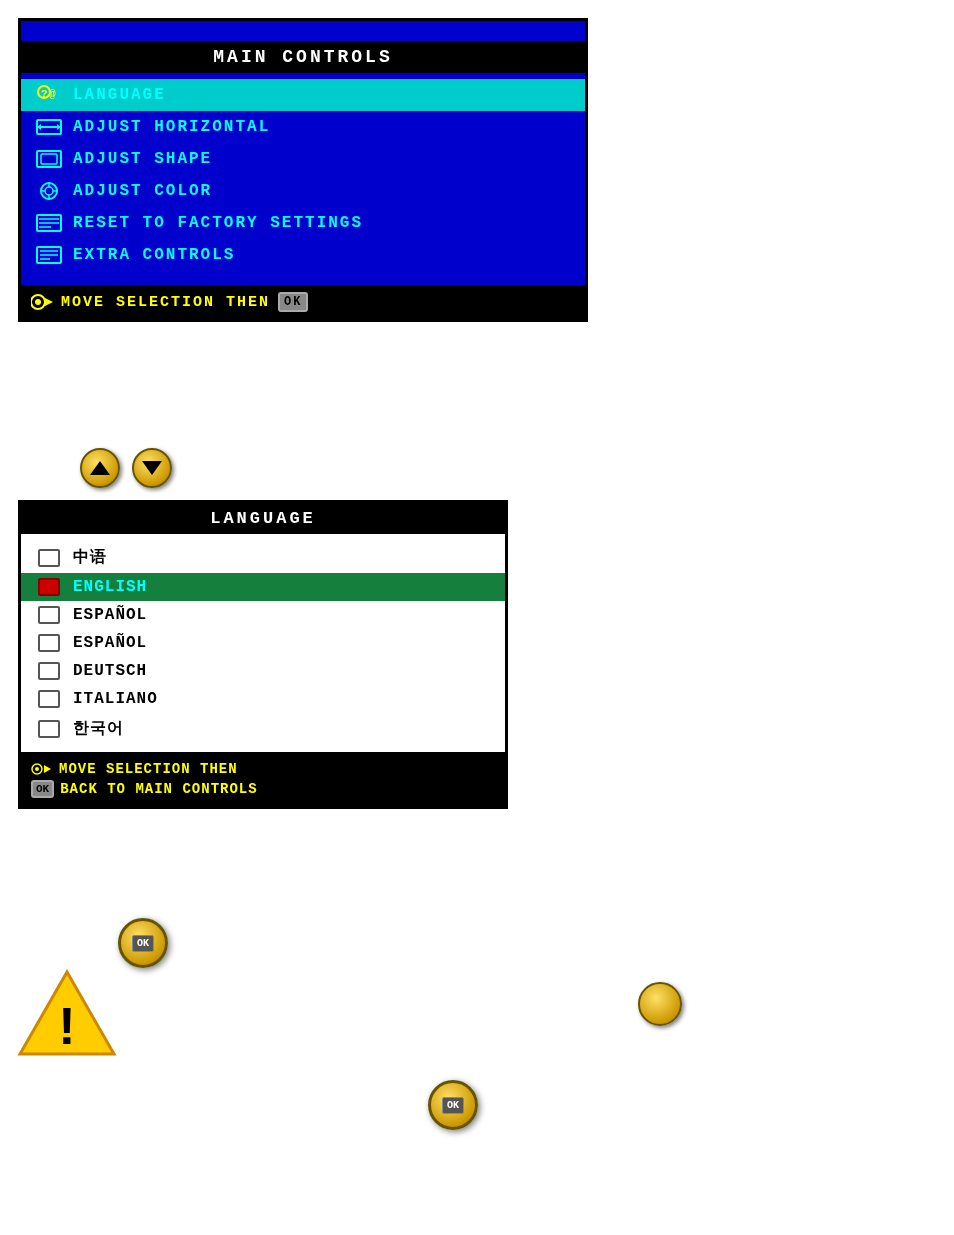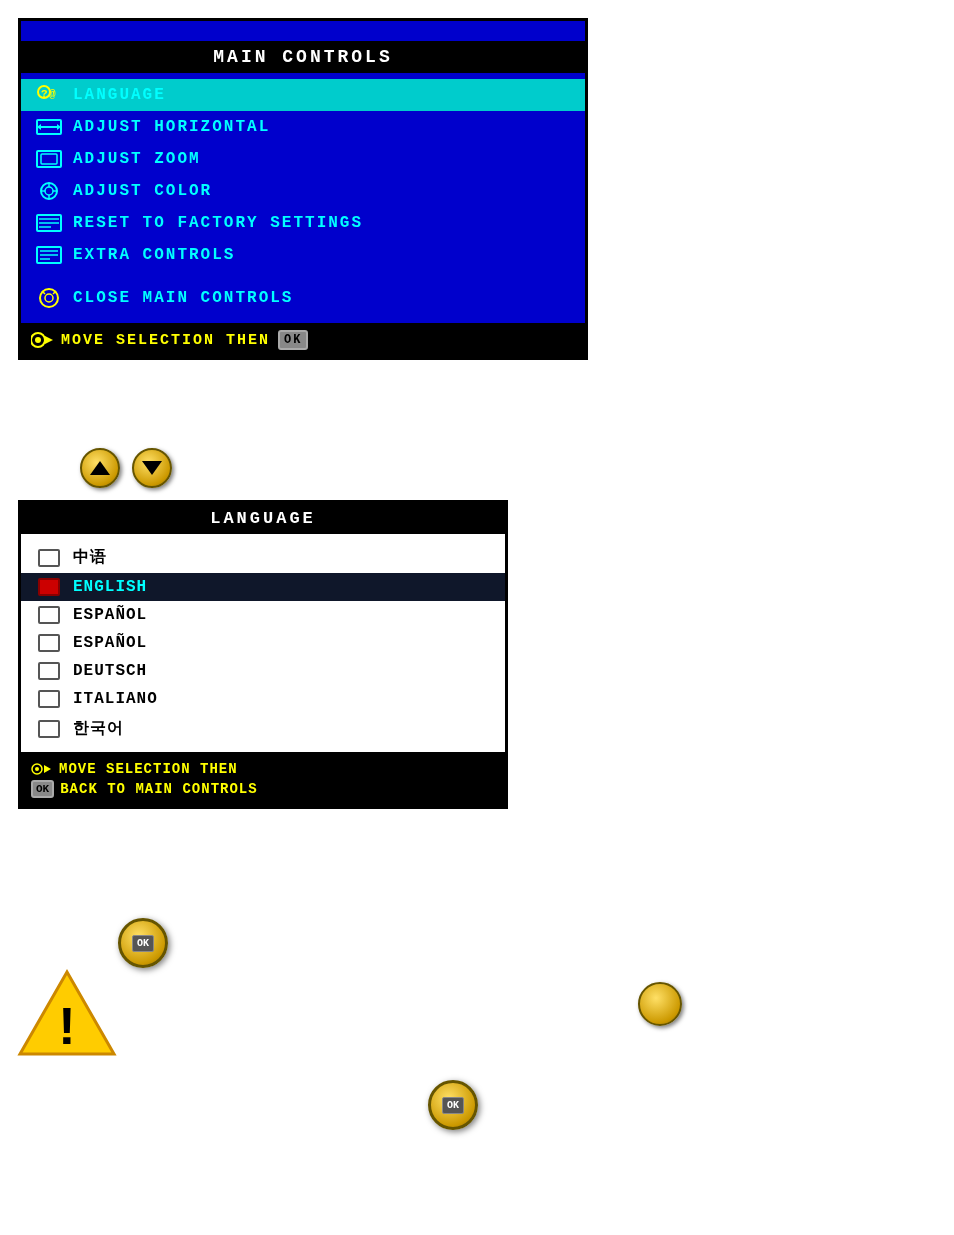--- a/index.html
+++ b/index.html
@@ -191,21 +191,21 @@
       align-items: center;
       padding: 5px 14px;
       font-size: 16px;
       font-weight: bold;
       letter-spacing: 1px;
       color: #000;
       cursor: pointer;
     }
 
     .lang-item.selected {
-      background: #0f172a;
+      background: #15803d;
       color: #00ffff;
     }
 
     .lang-item .lang-icon {
       width: 28px;
       min-width: 28px;
       display: inline-flex;
       align-items: center;
       justify-content: center;
       margin-right: 10px;
@@ -357,21 +357,21 @@
     </div>
 
 
     <div class="menu-item">
       <span class="item-icon">
         <svg width="28" height="22" viewBox="0 0 28 22">
           <rect x="2" y="3" width="24" height="16" rx="1" fill="none" stroke="#00ffff" stroke-width="2"></rect>
           <rect x="6" y="6" width="16" height="10" rx="1" fill="none" stroke="#00ffff" stroke-width="1.5"></rect>
         </svg>
       </span>
-      <span class="item-label">ADJUST  ZOOM</span>
+      <span class="item-label">ADJUST  SHAPE</span>
     </div>
 
     <div class="menu-item">
       <span class="item-icon">
         <svg width="28" height="22" viewBox="0 0 28 22">
           <circle cx="14" cy="11" r="8" fill="none" stroke="#00ffff" stroke-width="2"></circle>
           <circle cx="14" cy="11" r="4" fill="none" stroke="#00ffff" stroke-width="1.5"></circle>
           <line x1="14" y1="3" x2="14" y2="7" stroke="#00ffff" stroke-width="1.5"></line>
           <line x1="14" y1="15" x2="14" y2="19" stroke="#00ffff" stroke-width="1.5"></line>
           <line x1="6" y1="11" x2="10" y2="11" stroke="#00ffff" stroke-width="1.5"></line>
@@ -400,31 +400,20 @@
           <line x1="5" y1="7" x2="23" y2="7" stroke="#00ffff" stroke-width="1.5"></line>
           <line x1="5" y1="11" x2="23" y2="11" stroke="#00ffff" stroke-width="1.5"></line>
           <line x1="5" y1="15" x2="15" y2="15" stroke="#00ffff" stroke-width="1.5"></line>
         </svg>
       </span>
       <span class="item-label">EXTRA  CONTROLS</span>
     </div>
 
     <div class="menu-divider"></div>
 
-    <div class="close-item">
-      <span class="item-icon">
-        <svg width="28" height="22" viewBox="0 0 28 22">
-          <circle cx="14" cy="11" r="9" fill="none" stroke="#ffff00" stroke-width="2"></circle>
-          <circle cx="14" cy="11" r="4" fill="none" stroke="#ffff00" stroke-width="1.5"></circle>
-          <line x1="10" y1="7" x2="7" y2="4" stroke="#ffff00" stroke-width="1.5"></line>
-          <line x1="18" y1="7" x2="21" y2="4" stroke="#ffff00" stroke-width="1.5"></line>
-        </svg>
-      </span>
-      <span class="item-label">CLOSE  MAIN  CONTROLS</span>
-    </div>
 
   </div>
   <div class="panel-footer">
     <svg width="22" height="22" viewBox="0 0 22 22">
       <circle cx="7" cy="11" r="7" fill="none" stroke="#ffff00" stroke-width="2"></circle>
       <circle cx="7" cy="11" r="3" fill="#ffff00"></circle>
       <polygon points="14,7 22,11 14,15" fill="#ffff00"></polygon>
     </svg>
     <span>MOVE  SELECTION  THEN</span>
     <span class="ok-badge">OK</span>

